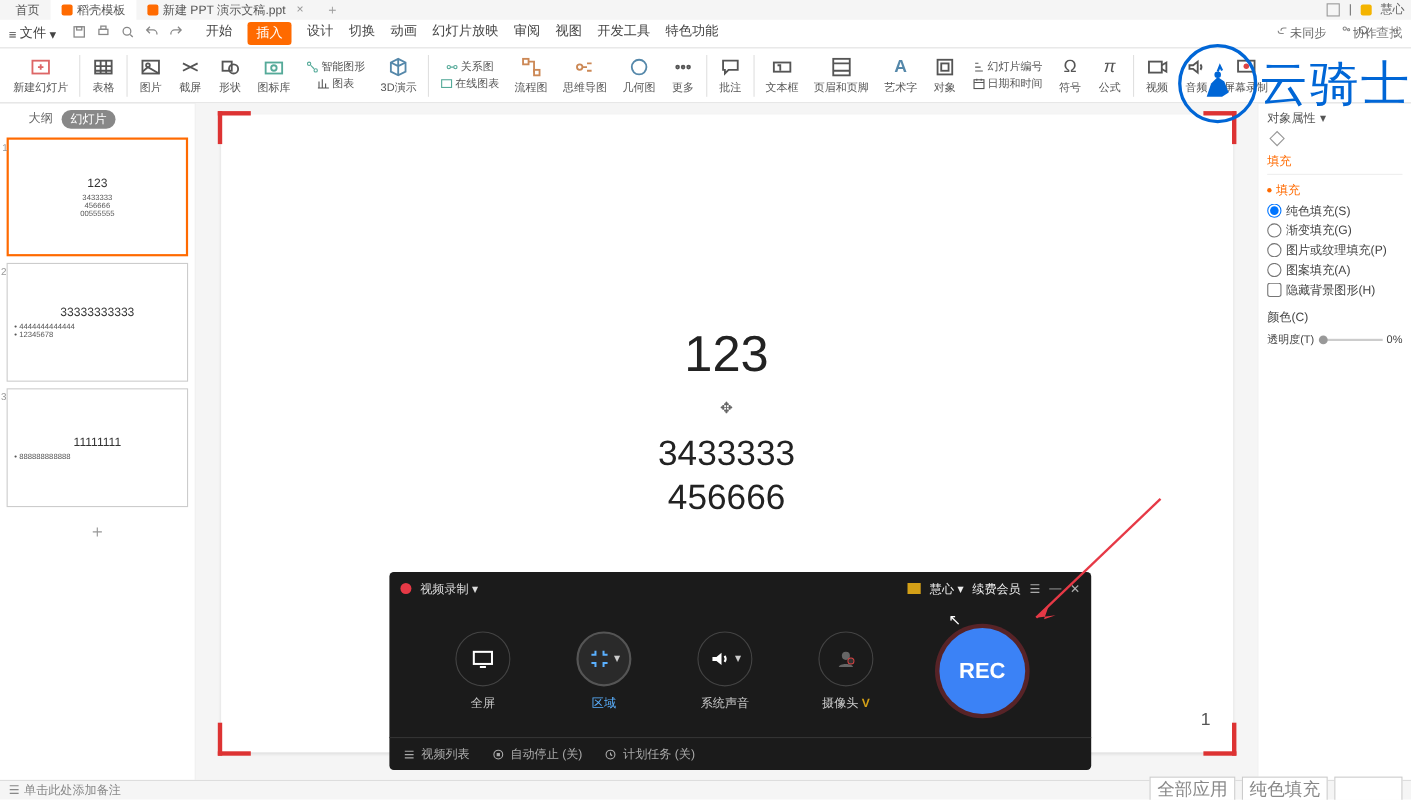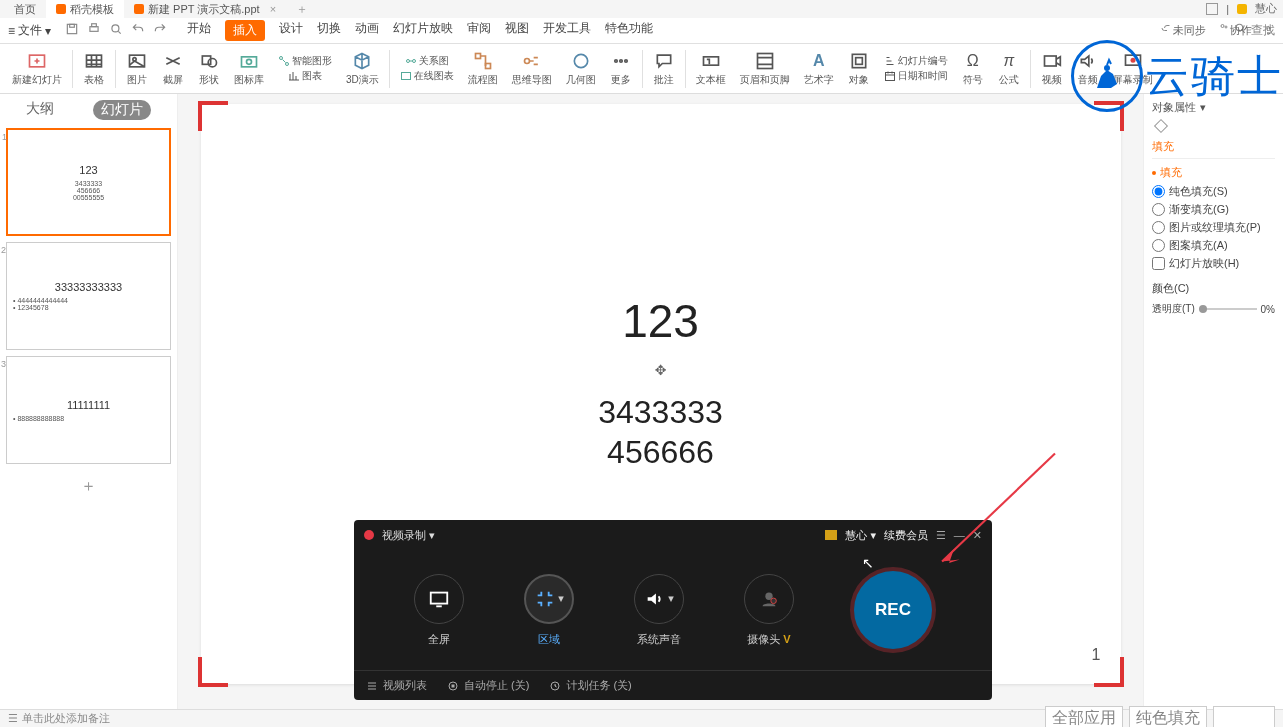--- a/index.html
+++ b/index.html
@@ -35,21 +35,21 @@
 .tool .ic { width: 20px; height: 20px; display: flex; align-items: center; justify-content: center; color: #555; }
 .tool .lbl { font-size: 10px; white-space: nowrap; }
 .tool-row { display:flex; flex-direction:column; align-items:center; gap:1px; padding:0 6px;}
 .tool-row .mini{display:flex; gap:2px; align-items:center; font-size:10px; color:#555;}
 .tool-row .mini svg{width:12px;height:12px;}
 .vsep { width: 1px; height: 38px; background: #e0e0e0; margin: 0 2px; }
 
 
 .body { display: flex; height: calc(727px - 18px - 26px - 50px - 18px); }
 .thumbs { width: 178px; border-right: 1px solid #eee; padding: 4px 6px; overflow: hidden; }
-.thumbs-header { display:flex; gap:8px; font-size:14px; color:#666; padding:2px 20px;justify-content:space-between;}
+.thumbs-header { display:flex; gap:8px; font-size:11px; color:#666; padding:2px 20px;}
 .thumbs-header .pill{background:#888; color:#fff; border-radius:10px; padding:1px 8px;}
 .thumb { margin: 6px 0; border: 1px solid #ccc; background: #fff; height: 108px; padding: 6px; display: flex; flex-direction: column; align-items: center; justify-content: center; font-size: 9px; color: #333; position:relative;}
 .thumb.active { border: 2px solid #ff6a00; }
 .thumb .big { font-size: 11px; margin-bottom:4px;}
 .thumb .small { font-size: 7px; color:#555;}
 .thumb-num{position:absolute;left:-6px;top:2px;font-size:9px;color:#999;}
 .add-slide{ text-align:center; color:#999; font-size:16px; padding:6px;}
 
 .canvas { flex: 1; background: #f5f5f5; padding: 10px 18px; position: relative; }
 .slide { background: #fff; width: 920px; height: 580px; margin: 0 auto; position: relative; box-shadow: 0 1px 3px rgba(0,0,0,.1);}
@@ -89,21 +89,21 @@
 .rec-top .title{color:#ddd;}
 .rec-top .right{margin-left:auto;display:flex;align-items:center;gap:8px;}
 .rec-top .gold-sq{width:12px;height:10px;background:#d4a017;display:inline-block;}
 .rec-top .win-btn{color:#aaa;cursor:pointer;}
 .rec-body{height:120px;display:flex;align-items:center;justify-content:space-around;padding:0 30px;}
 .rec-opt{display:flex;flex-direction:column;align-items:center;gap:8px;color:#ccc;}
 .rec-circle{width:50px;height:50px;border-radius:50%;border:1px solid #444;display:flex;align-items:center;justify-content:center;}
 .rec-circle.active{border:2px solid #555;background:#2a2a2a;}
 .rec-circle svg{width:22px;height:22px;fill:#fff;}
 .rec-opt.active{color:#5ab0ff;}
-.big-rec{width:78px;height:78px;border-radius:50%;background:#0369a1;display:flex;align-items:center;justify-content:center;color:#fff;font-weight:bold;font-size:17px;box-shadow:0 0 0 4px rgba(230,57,70,.3);}
+.big-rec{width:78px;height:78px;border-radius:50%;background:#3b82f6;display:flex;align-items:center;justify-content:center;color:#fff;font-weight:bold;font-size:20px;box-shadow:0 0 0 4px rgba(230,57,70,.3);}
 .rec-bottom{height:30px;border-top:1px solid #333;display:flex;align-items:center;padding:0 12px;gap:20px;color:#aaa;}
 .rec-bottom .item{display:flex;align-items:center;gap:5px;}
 .rec-bottom svg{width:12px;height:12px;fill:#aaa;}
 .cam-v{color:#d4a017;font-weight:bold;}
 
 
 .arrow{position:absolute;top:450px;left:905px;width:180px;height:120px;z-index:11;pointer-events:none;}
 
 
 .watermark{position:absolute;top:40px;right:0;z-index:20;display:flex;align-items:center;gap:2px;justify-content:space-between;}
@@ -483,21 +483,21 @@
     <label>
         <input type="radio" style=""> 
         <span>图片或纹理填充(P)</span>
       </label>
     <label>
         <input type="radio" style=""> 
         <span>图案填充(A)</span>
       </label>
     <label>
         <input type="checkbox" style=""> 
-        <span>幻灯片放映(H)</span>
+        <span>隐藏背景图形(H)</span>
       </label>
     <div style="margin-top:10px">颜色(C)</div>
     <div class="slider-row">
       <span>透明度(T)</span>
       <div class="track"></div>
       <span>0%</span>
     </div>
   </div>
 </div>
 

